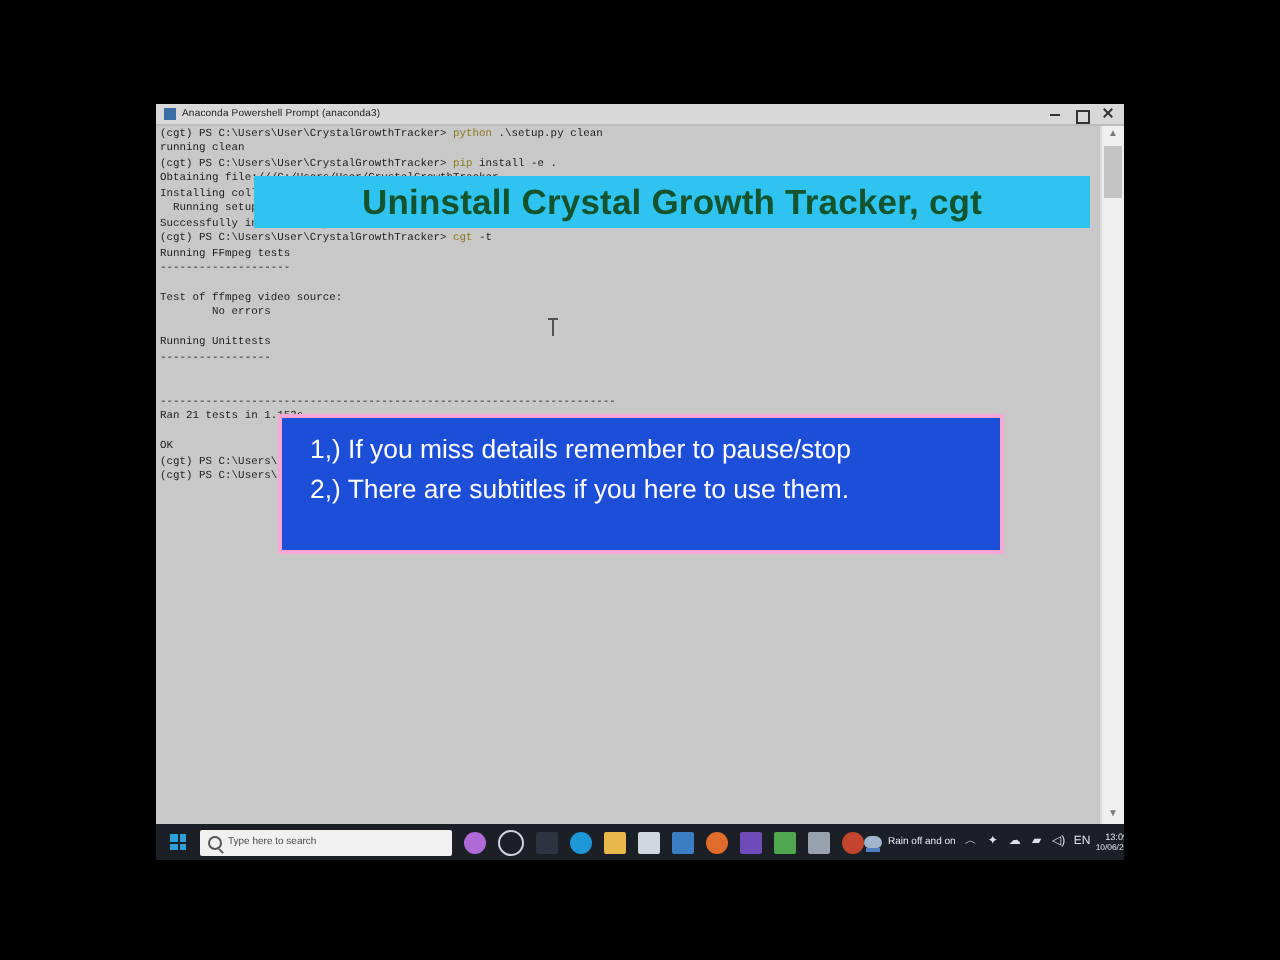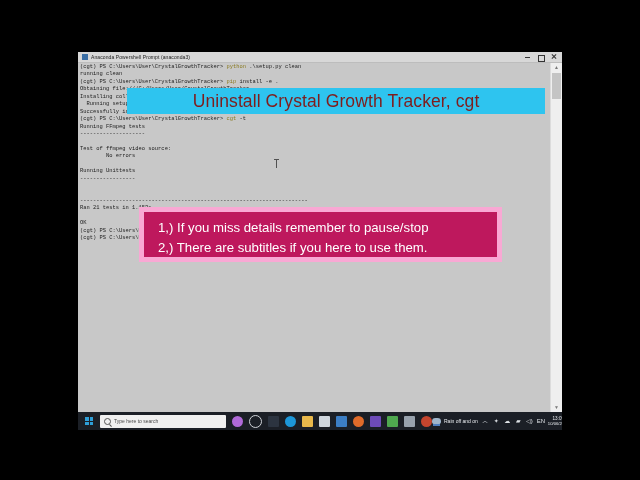--- a/index.html
+++ b/index.html
@@ -166,36 +166,36 @@
     top: 36px;
     width: 418px;
     height: 26px;
     background: #2ec4ef;
     display: flex;
     align-items: center;
     justify-content: center;
   }
   .banner-text {
     font-family: "Liberation Sans", sans-serif;
-    font-weight: normal;
+    font-weight: bold;
     font-size: 17.5px;
-    color: #7f1d1d;
+    color: #14532d;
     letter-spacing: .1px;
     white-space: nowrap;
   }
 
   
   .notebox {
     position: absolute;
     left: 61px;
     top: 155px;
     width: 363px;
-    height: 55px;
-    background: #be185d;
-    border: 5px solid #f9a8d4;
+    height: 70px;
+    background: #1d4ed8;
+    border: 2px solid #f9a8d4;
     box-sizing: border-box;
     padding: 6px 0 0 14px;
   }
   .notebox .nl {
     font-family: "Liberation Sans", sans-serif;
     font-size: 13.2px;
     line-height: 19.5px;
     color: #ffffff;
     white-space: nowrap;
   }

